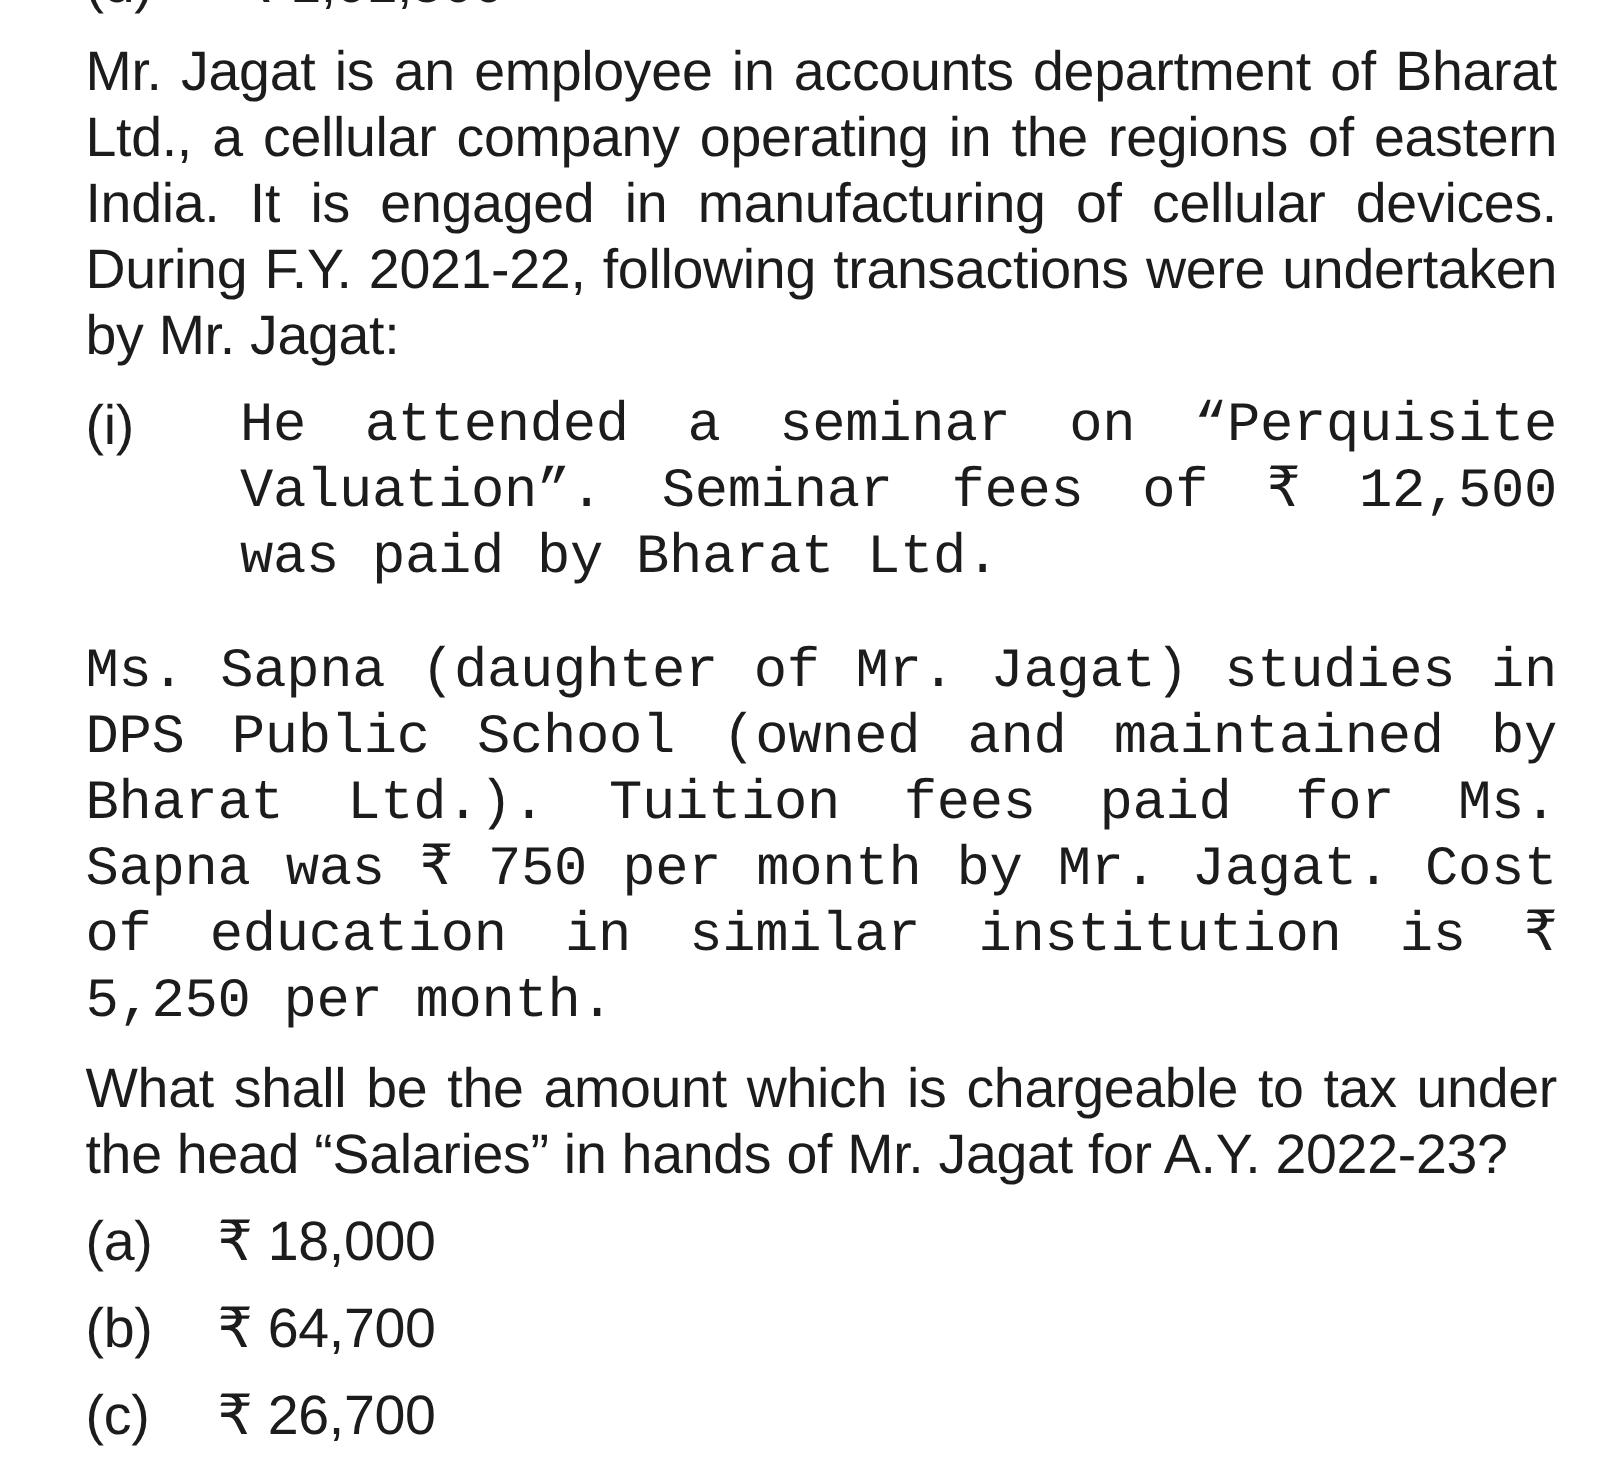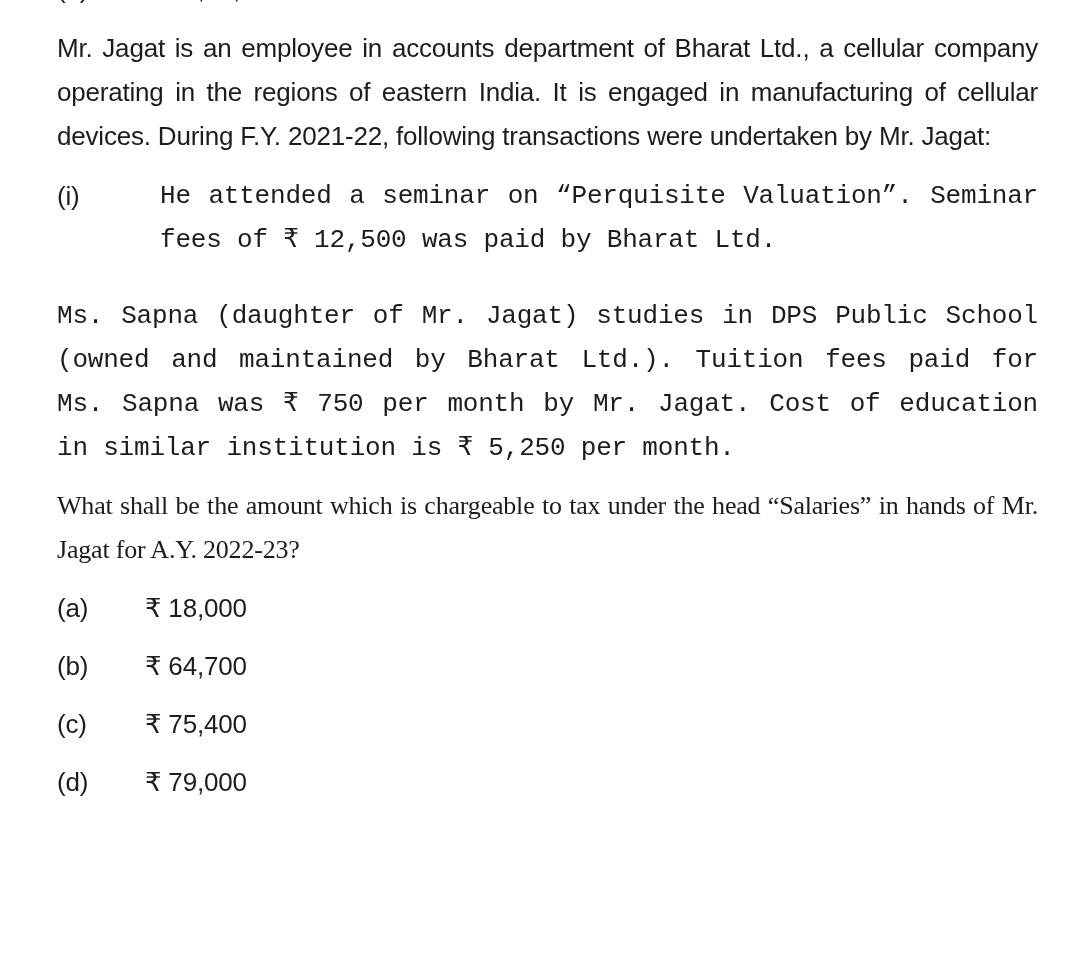--- a/index.html
+++ b/index.html
@@ -8,21 +8,21 @@
     height: 974px;
     background: #ffffff;
     overflow: hidden;
     font-family: "Liberation Sans", "DejaVu Sans", sans-serif;
   }
   .page {
     position: relative;
     width: 1063px;
     height: 974px;
     color: #1c1c1c;
-    font-size: 26px;
+    font-size: 37px;
     line-height: 44px;
     letter-spacing: -0.2px;
   }
   
   .clip-strip {
     height: 11px;
     overflow: hidden;
     position: relative;
   }
   .clip-strip .clip-line {
@@ -51,21 +51,20 @@
   .list-item .item-text {
     flex: 1;
     text-align: justify;
     text-justify: inter-word;
     font-family: Liberation Mono, monospace;
   }
   .question {
     margin-top: 14px;
     text-align: justify;
     text-justify: inter-word;
-    font-family: Liberation Serif, serif;
   }
   .options {
     margin-top: 10px;
   }
   .option-row {
     display: flex;
     margin-top: 14px;
     line-height: 44px;
   }
   .option-row .opt-label {
@@ -112,21 +111,21 @@
         <span class="opt-value">₹ 18,000</span>
       </div>
 
       <div class="option-row">
         <span class="opt-label">(b)</span>
         <span class="opt-value">₹ 64,700</span>
       </div>
 
       <div class="option-row">
         <span class="opt-label">(c)</span>
-        <span class="opt-value">₹ 75,400</span>
+        <span class="opt-value">₹ 26,700</span>
       </div>
 
       <div class="option-row">
         <span class="opt-label">(d)</span>
         <span class="opt-value">₹ 79,000</span>
       </div>
 
     </div>
   </div>
 </div>

